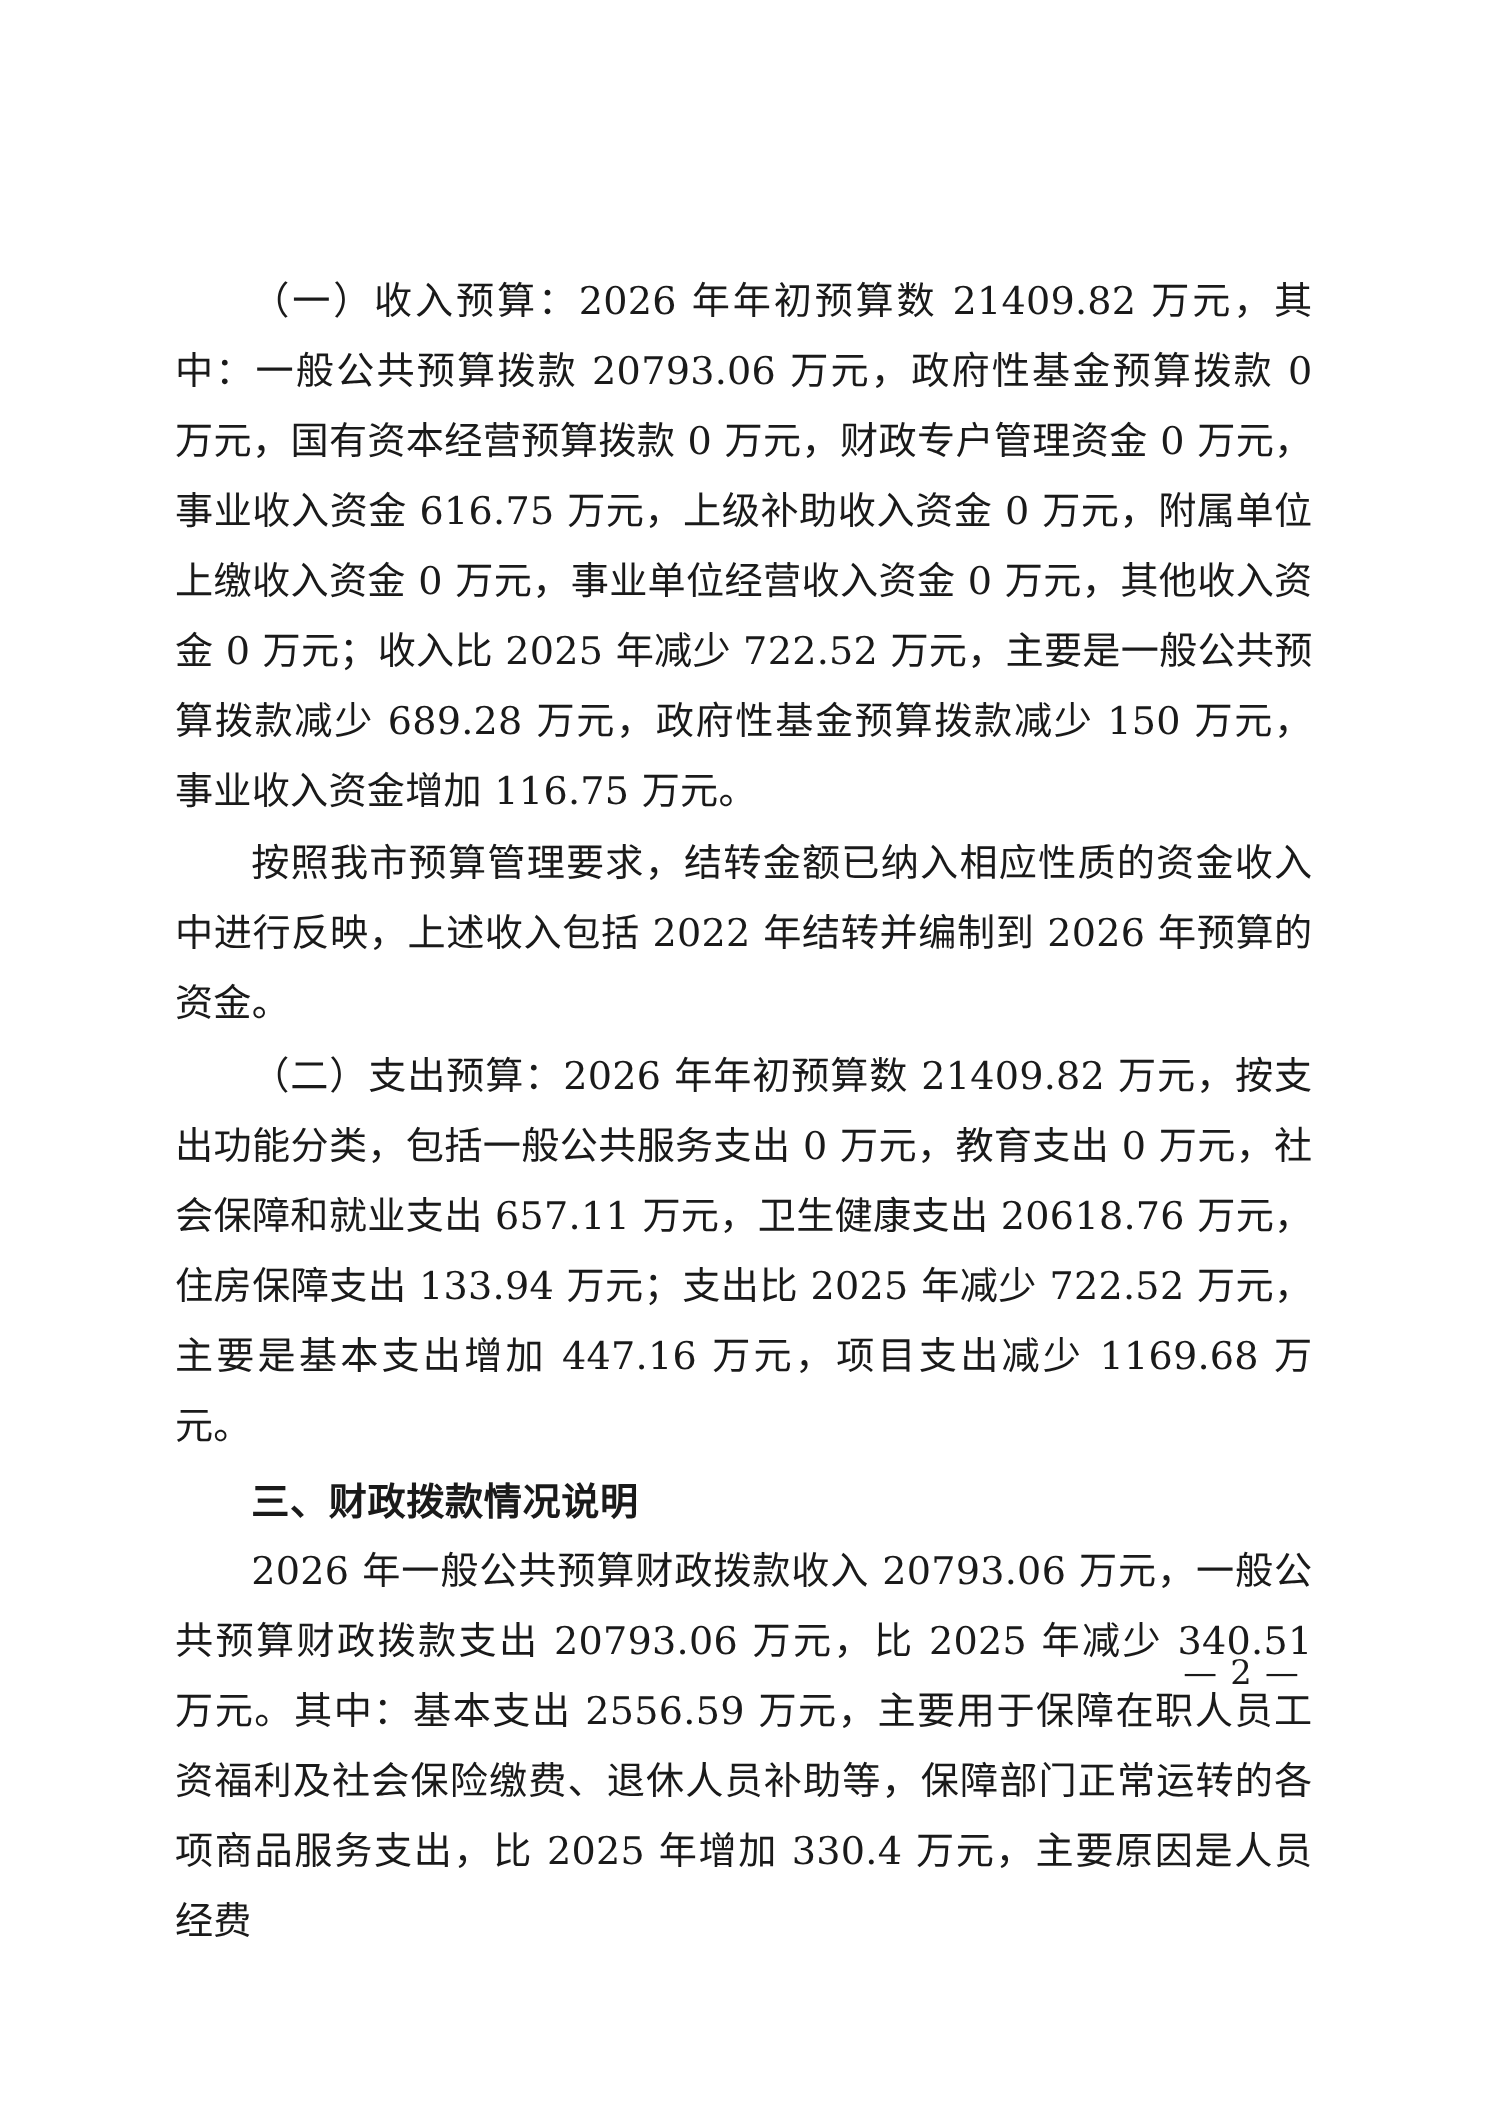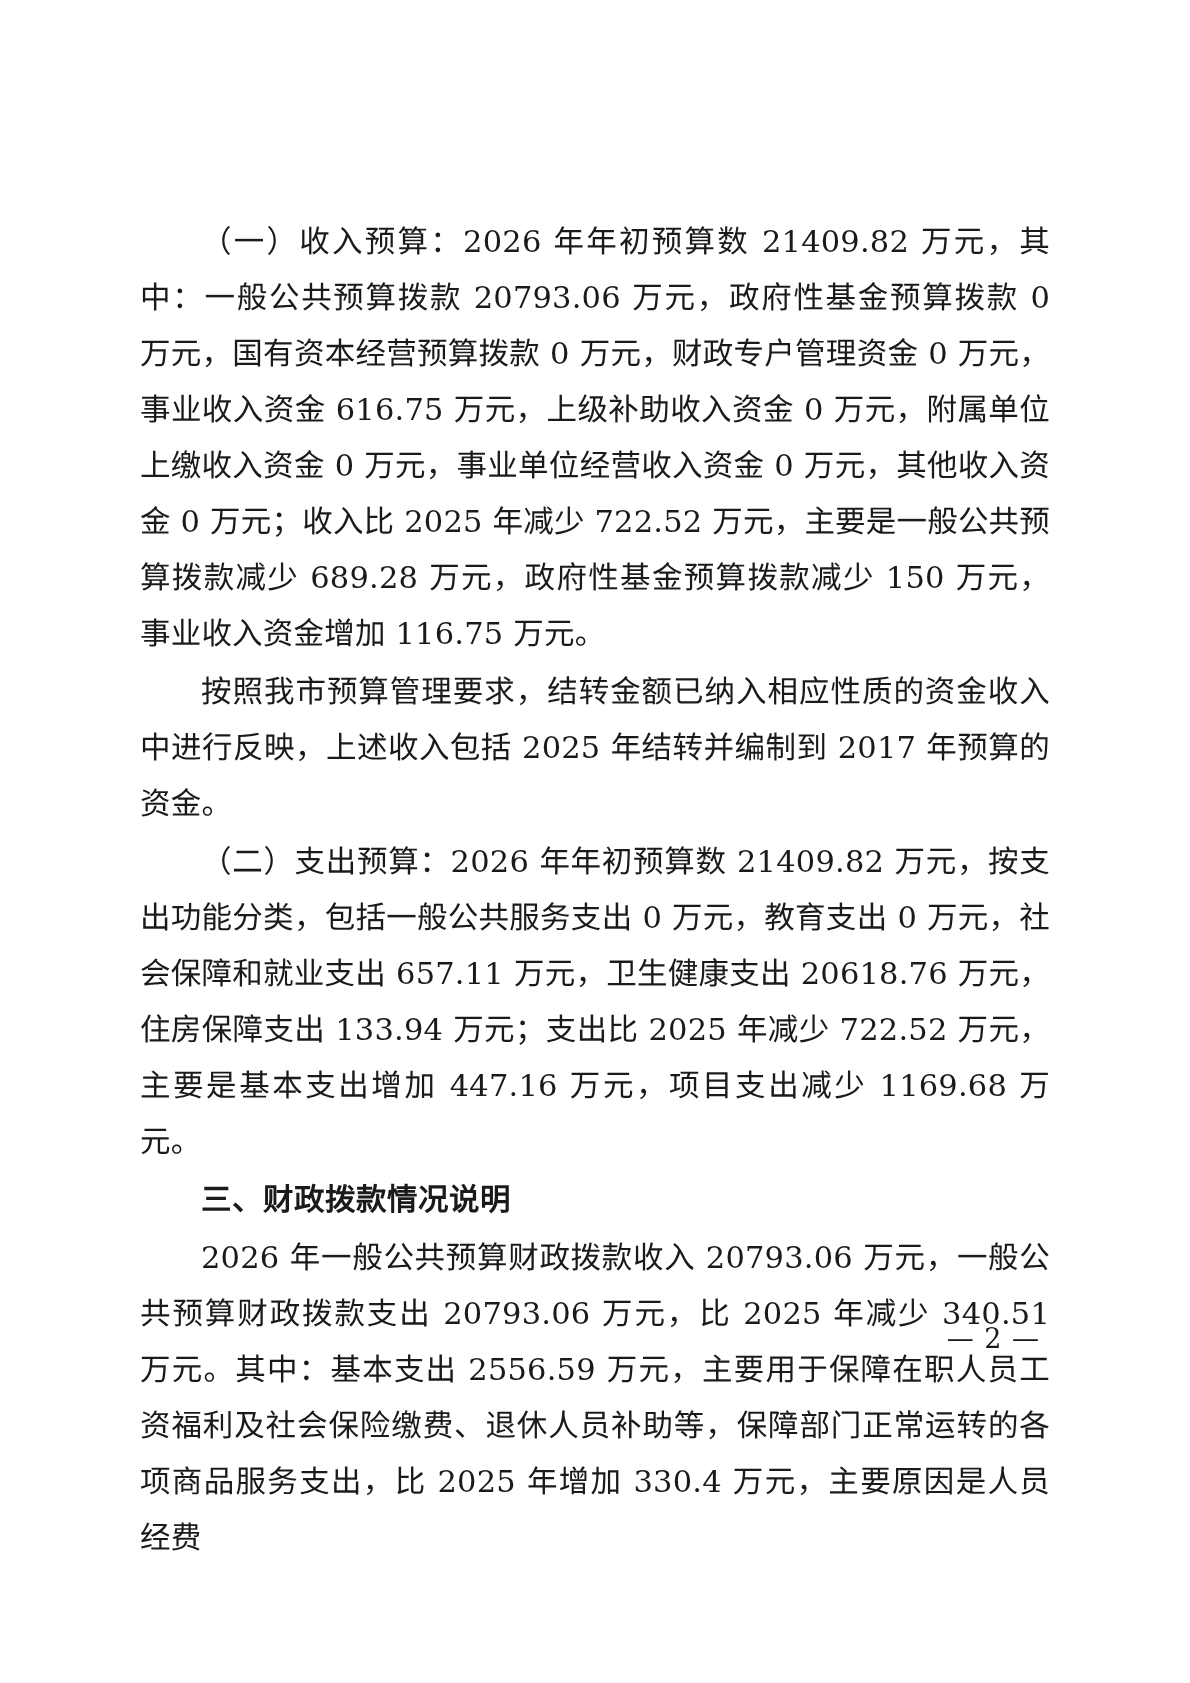--- a/index.html
+++ b/index.html
@@ -35,39 +35,39 @@
     text-indent: 2em;
     font-family: "DejaVu Serif", "Liberation Serif", serif;
   }
   .section-heading {
     font-size: 30.5px;
     line-height: 56px;
     font-weight: bold;
     margin: 4px 0 0 0;
     text-indent: 2em;
     letter-spacing: 0.5px;
-    font-family: Liberation Mono, monospace;
+    font-family: Liberation Sans, sans-serif;
   }
   .page-number {
     position: absolute;
     bottom: 80px;
     right: 150px;
     font-size: 27px;
     letter-spacing: 1px;
     font-family: "DejaVu Serif", "Liberation Serif", serif;
   }
 </style>
 </head>
 <body>
 
 <div class="page">
 
   <p class="body-text">（一）收入预算：2026 年年初预算数 21409.82 万元，其中：一般公共预算拨款 20793.06 万元，政府性基金预算拨款 0 万元，国有资本经营预算拨款 0 万元，财政专户管理资金 0 万元，事业收入资金 616.75 万元，上级补助收入资金 0 万元，附属单位上缴收入资金 0 万元，事业单位经营收入资金 0 万元，其他收入资金 0 万元；收入比 2025 年减少 722.52 万元，主要是一般公共预算拨款减少 689.28 万元，政府性基金预算拨款减少 150 万元，事业收入资金增加 116.75 万元。</p>
 
-  <p class="body-text">按照我市预算管理要求，结转金额已纳入相应性质的资金收入中进行反映，上述收入包括 2025 年结转并编制到 2017 年预算的资金。</p>
+  <p class="body-text">按照我市预算管理要求，结转金额已纳入相应性质的资金收入中进行反映，上述收入包括 2022 年结转并编制到 2026 年预算的资金。</p>
 
   <p class="body-text">（二）支出预算：2026 年年初预算数 21409.82 万元，按支出功能分类，包括一般公共服务支出 0 万元，教育支出 0 万元，社会保障和就业支出 657.11 万元，卫生健康支出 20618.76 万元，住房保障支出 133.94 万元；支出比 2025 年减少 722.52 万元，主要是基本支出增加 447.16 万元，项目支出减少 1169.68 万元。</p>
 
   <h2 class="section-heading">三、财政拨款情况说明</h2>
 
   <p class="body-text">2026 年一般公共预算财政拨款收入 20793.06 万元，一般公共预算财政拨款支出 20793.06 万元，比 2025 年减少 340.51 万元。其中：基本支出 2556.59 万元，主要用于保障在职人员工资福利及社会保险缴费、退休人员补助等，保障部门正常运转的各项商品服务支出，比 2025 年增加 330.4 万元，主要原因是人员经费</p>
 
   <div class="page-number">— 2 —</div>
 
 </div>

